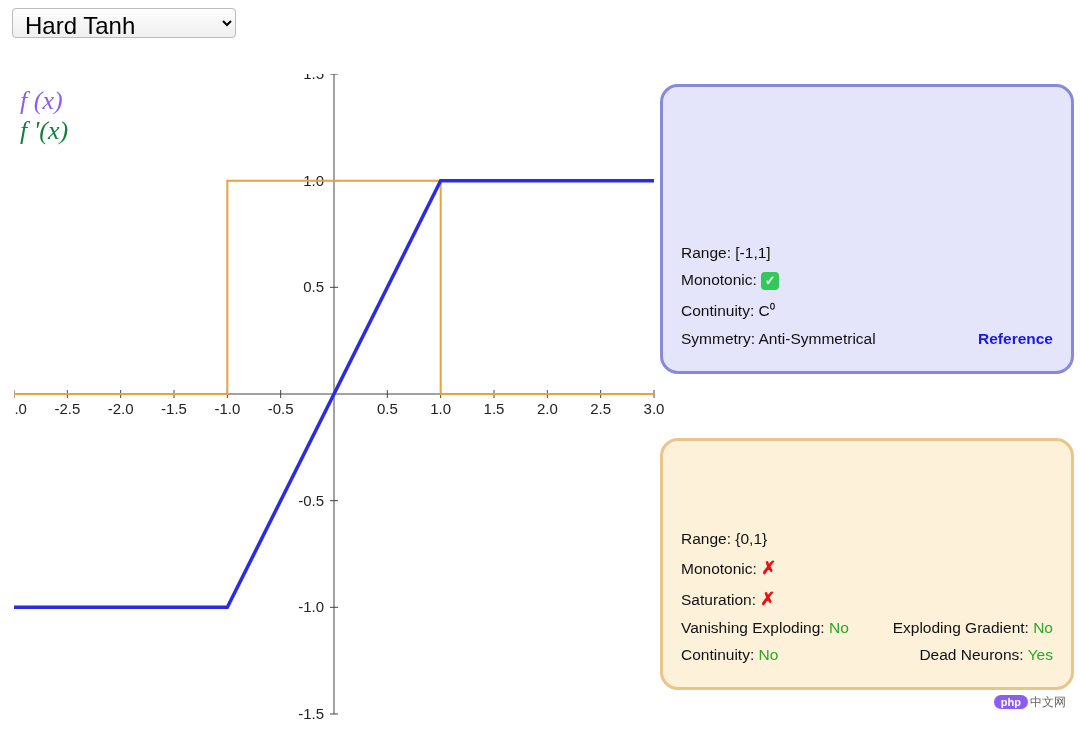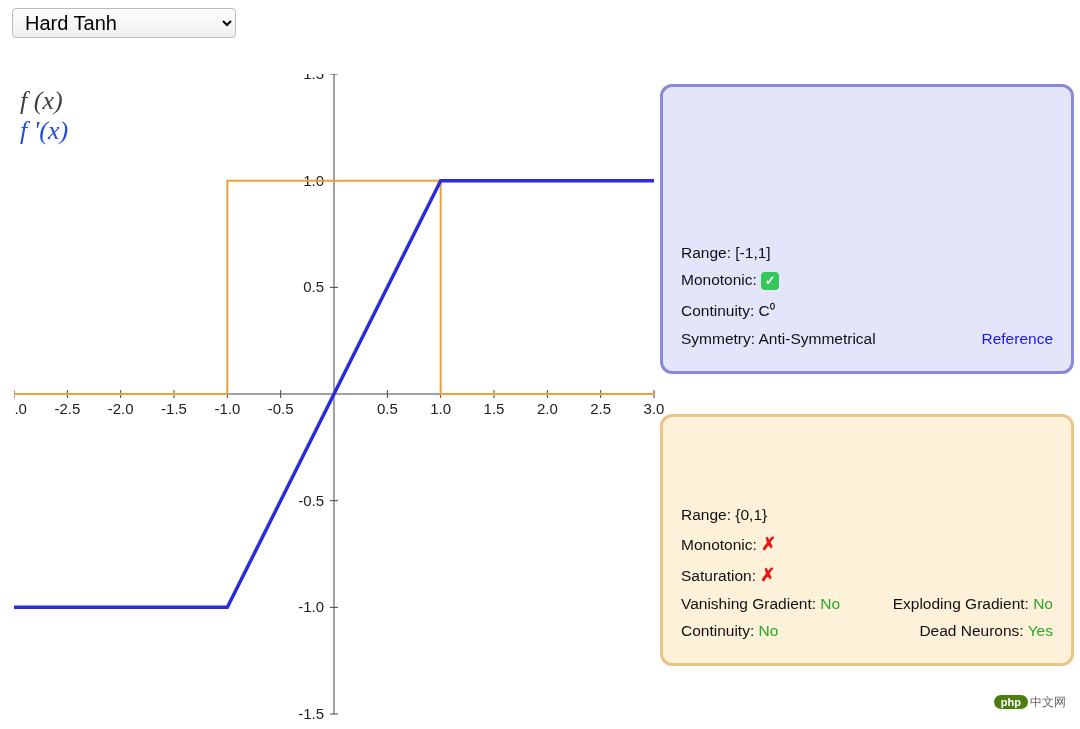--- a/index.html
+++ b/index.html
@@ -10,67 +10,67 @@
     height: 729px;
     position: relative;
     overflow: hidden;
   }
   select.fn-select {
     position: absolute;
     left: 12px;
     top: 8px;
     width: 224px;
     height: 30px;
-    font-size: 20px;
+    font-size: 24px;
     border: 1px solid #bbb;
     border-radius: 4px;
     background: linear-gradient(#fdfdfd, #efefef);
     padding: 2px 8px;
   }
   .chart { position: absolute; left: 14px; top: 74px; }
   .legend { position: absolute; left: 20px; top: 86px; font-family: Georgia, "Times New Roman", serif; font-style: italic; font-size: 26px; line-height: 1.15; }
-  .legend .f  { color: #404040; }
-  .legend .fp { color: #1d4ed8; }
+  .legend .f  { color: #8b5cf6; }
+  .legend .fp { color: #15803d; }
   .axis-label { font-size: 15px; fill: #222; font-family: -apple-system, Arial, sans-serif; }
   .axis-line  { stroke: #444; stroke-width: 1; }
   .plot-f  { stroke: #2b2be0; stroke-width: 3.5; fill: none; }
   .plot-fp { stroke: #e8a23e; stroke-width: 2;   fill: none; }
 
   .panel {
     position: absolute;
     right: 6px;
     width: 414px;
     border-width: 3px;
     border-style: solid;
-    border-radius: 12px;
+    border-radius: 18px;
     padding: 28px 18px 14px 18px;
     font-size: 15.5px;
     color: #222;
   }
   .panel.blue   { top: 84px;  height: 290px; background: #e4e4fb; border-color: #8a88d8; }
-  .panel.orange { top: 414px; height: 252px; background: #fdf1da; border-color: #e9c589; }
+  .panel.orange { top: 438px; height: 252px; background: #fdf1da; border-color: #e9c589; }
   .panel .body { position: absolute; left: 18px; right: 18px; bottom: 14px; }
   .panel .row { margin: 9px 0; display: flex; justify-content: space-between; }
   .panel .row.single { display: block; }
   .label { color: #111; }
   .val-yes    { color: #27a827; }
   .val-no     { color: #27a827; }
   .val-text   { color: #111; }
-  .ref-link   { color: #1818ee; cursor: pointer; }
+  .ref-link   { color: #1818ee; cursor: pointer; font-weight: bold; }
   .check { color: #fff; background: #34c759; display: inline-block; width: 18px; height: 18px; border-radius: 4px; font-size: 13px; line-height: 18px; text-align: center; font-weight: bold; }
   .cross { color: #e11; font-weight: bold; font-size: 18px; }
 
   .watermark {
     position: absolute;
     right: 14px; bottom: 18px;
     font-size: 12px; color: #666;
   }
   .watermark .badge {
     display: inline-block;
-    background: #4d7c0f; color: #fff;
+    background: #8b5cf6; color: #fff;
     border-radius: 10px; padding: 1px 7px;
     font-size: 11px; font-weight: bold;
     margin-right: 2px;
   }
 </style>
 </head>
 <body>
 
 <select class="fn-select">
   <option>Hard Tanh</option>
@@ -157,21 +157,21 @@
     <div class="row single">
       <span class="label">Monotonic:</span>
       <span class="cross">✗</span>
     </div>
     <div class="row single">
       <span class="label">Saturation:</span>
       <span class="cross">✗</span>
     </div>
     <div class="row">
       <span>
-        <span class="label">Vanishing Gradient:</span>
+        <span class="label">Vanishing Exploding:</span>
         <span class="val-no">No</span>
       </span>
       <span>
         <span class="label">Exploding Gradient:</span>
         <span class="val-no">No</span>
       </span>
     </div>
     <div class="row">
       <span>
         <span class="label">Continuity:</span>

